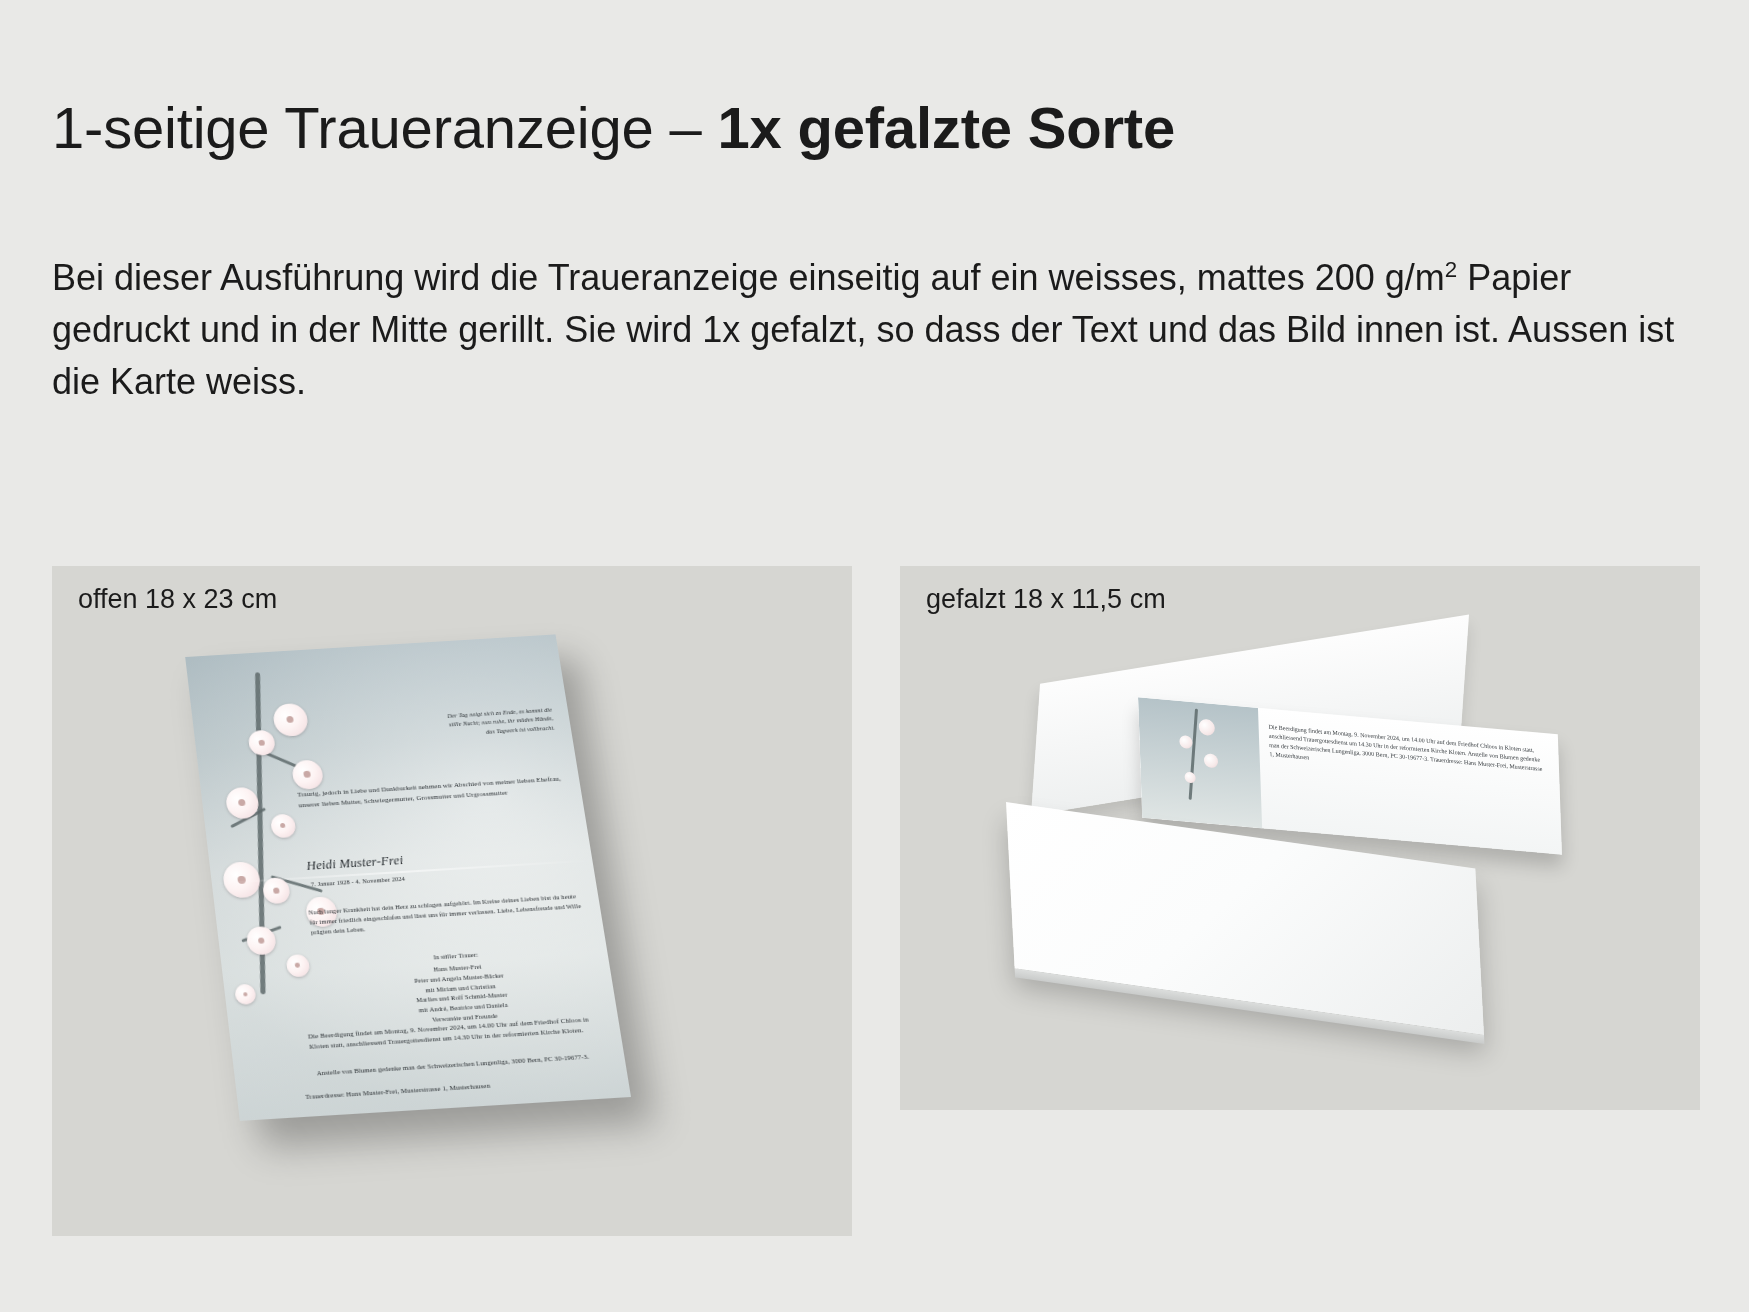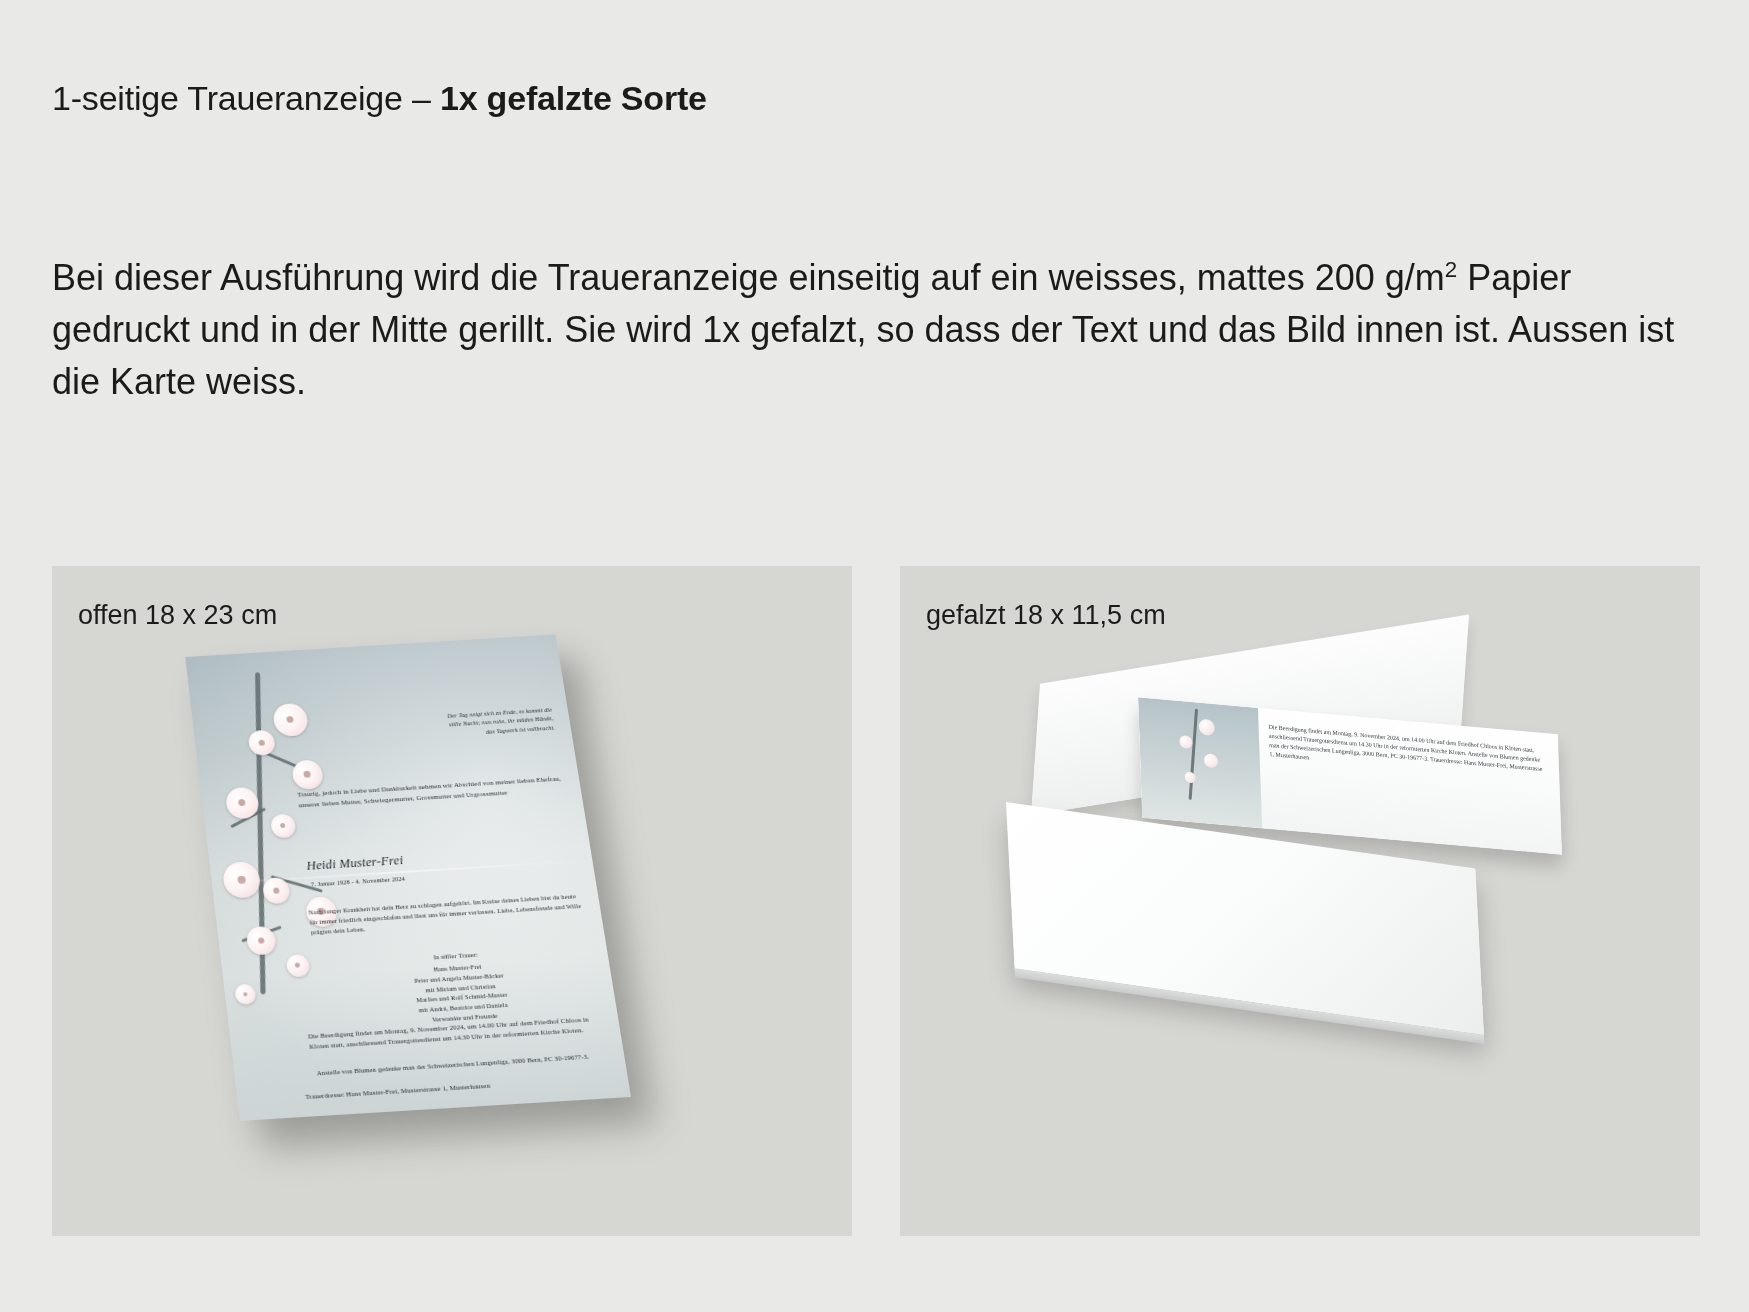--- a/index.html
+++ b/index.html
@@ -19,21 +19,21 @@
   .page {
     position: absolute;
     inset: 0;
   }
 
   
   .title {
     position: absolute;
     left: 52px;
     top: 56px;
-    font-size: 34px;
+    font-size: 58px;
     line-height: 1.15;
     letter-spacing: -0.2px;
     white-space: nowrap;
   }
   .title .light { font-weight: 400; }
   .title .bold  { font-weight: 700; }
 
   
   .intro {
     position: absolute;
@@ -59,31 +59,30 @@
     line-height: 1.4;
   }
 
   
   .panel {
     position: absolute;
     background: #d6d6d2;
     overflow: hidden;
   }
   .panel-left  { left: 52px;  top: 566px; width: 800px;  height: 670px; }
-  .panel-right { left: 900px; top: 566px; width: 800px;  height: 670px; text-decoration: underline; }
+  .panel-right { left: 900px; top: 566px; width: 800px;  height: 544px; text-decoration: underline; }
 
   .panel-caption {
     position: absolute;
     left: 26px;
     top: 18px;
     font-size: 27px;
     font-weight: 400;
     color: #1b1b1b;
     z-index: 5;
-    margin-top: 16px;
   }
 
   
   .card-open-wrap {
     position: absolute;
     left: 90px;
     top: 40px;
     width: 640px;
     height: 610px;
   }

